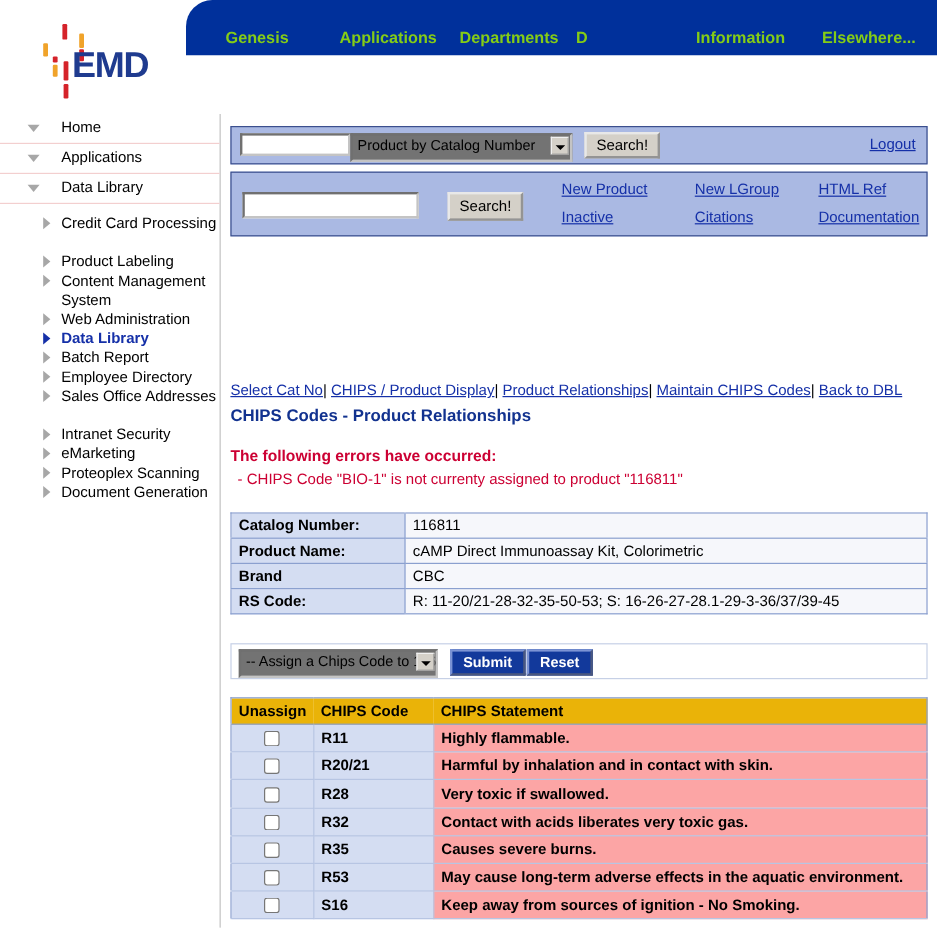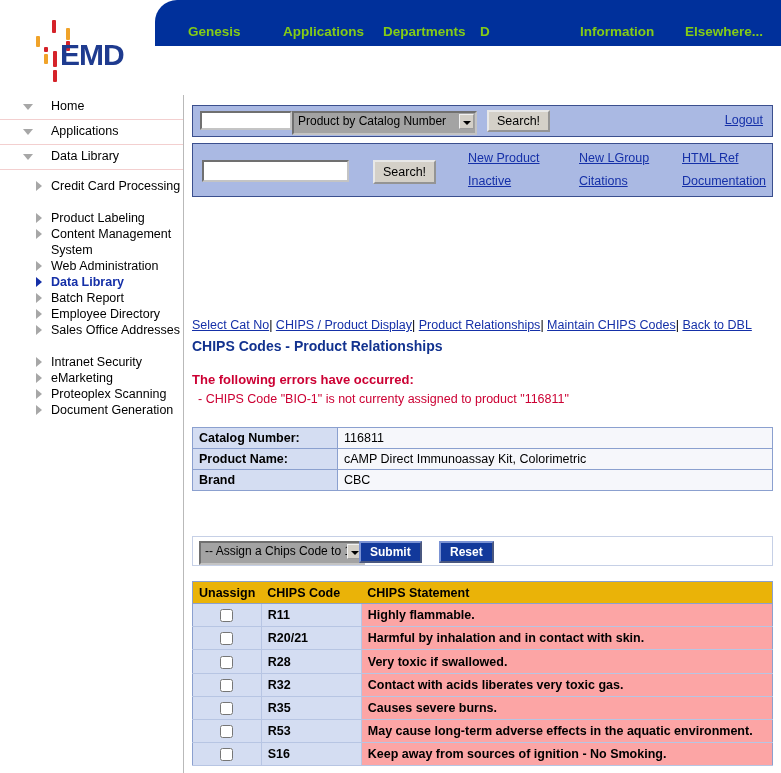--- a/index.html
+++ b/index.html
@@ -96,21 +96,21 @@
 
   input.txtbox {
     font-family: "Liberation Sans", sans-serif;
     font-size: 12px;
     border: 2px inset #c4c4c4;
     background: #ffffff;
     padding: 1px 3px;
   }
   .fakeselect {
     position: relative;
-    background: #a3a3a3;
+    background: #737373;
     border: 2px inset #c4c4c4;
     font-size: 12px;
     font-family: "Liberation Sans", sans-serif;
     padding: 1px 20px 19px 4px;
     height: 19px; line-height: 15px;
     white-space: nowrap; overflow: hidden;
     cursor: pointer;
   }
   .fakeselect .arrowbtn {
     position: absolute; right: 1px; top: 1px;
@@ -360,29 +360,33 @@
       <td class="v">116811</td>
     </tr>
     <tr>
       <td class="k">Product Name:</td>
       <td class="v">cAMP Direct Immunoassay Kit, Colorimetric</td>
     </tr>
     <tr>
       <td class="k">Brand</td>
       <td class="v">CBC</td>
     </tr>
+    <tr>
+      <td class="k">RS Code:</td>
+      <td class="v">R: 11-20/21-28-32-35-50-53; S: 16-26-27-28.1-29-3-36/37/39-45</td>
+    </tr>
   </tbody>
     </table>
 
   <div class="assignbar">
     <div class="fakeselect" style="position:absolute;left:6px;top:4px;width:166px;">
       <span>-- Assign a Chips Code to 116811 --</span>
       <span class="arrowbtn"></span>
     </div>
-    <button class="bluebtn" style="position:absolute;left:166px;top:4px;">Submit</button>
+    <button class="bluebtn" style="position:absolute;left:182px;top:4px;">Submit</button>
     <button class="bluebtn" style="position:absolute;left:246px;top:4px;">Reset</button>
   </div>
 
   <table class="chipstable">
     <tbody>
         <tr>
       <th class="c-unassign">Unassign</th>
       <th class="c-code">CHIPS Code</th>
       <th class="c-stmt">CHIPS Statement</th>
     </tr>

